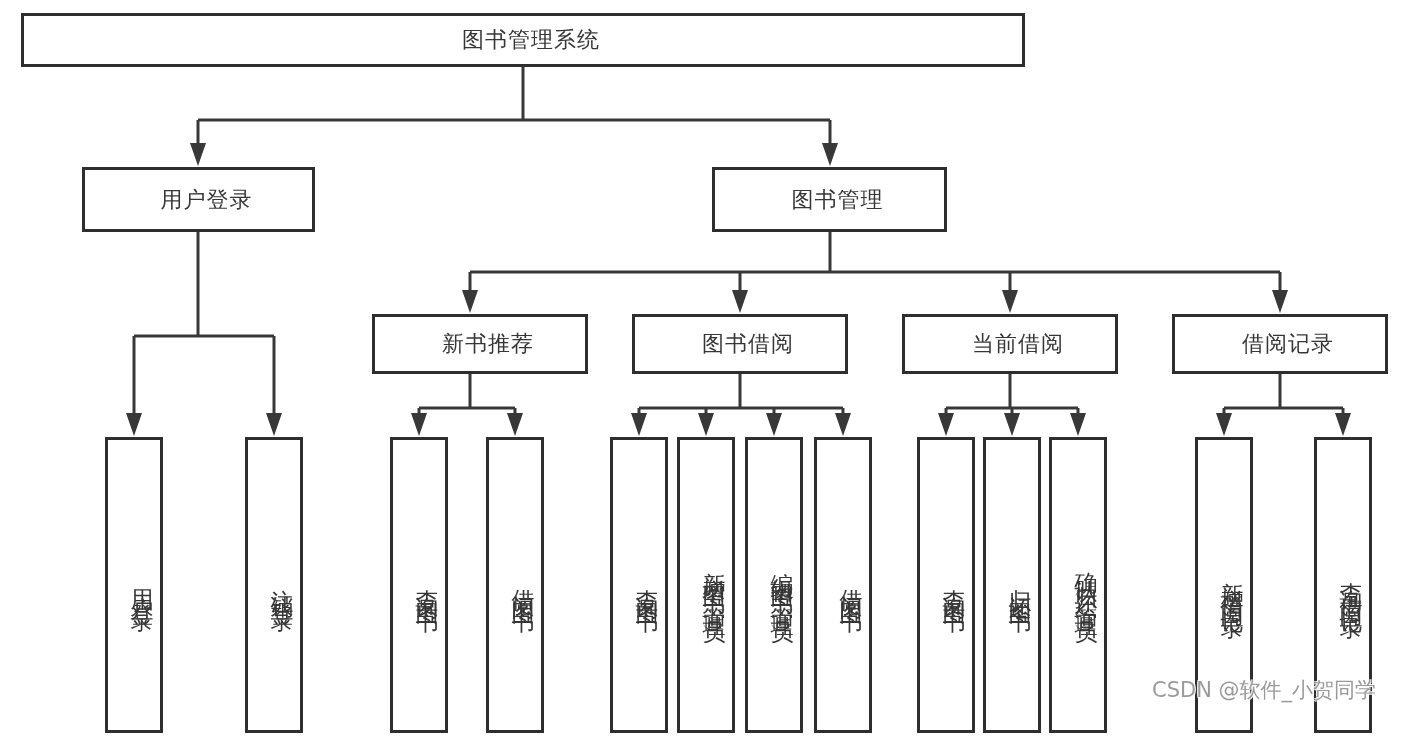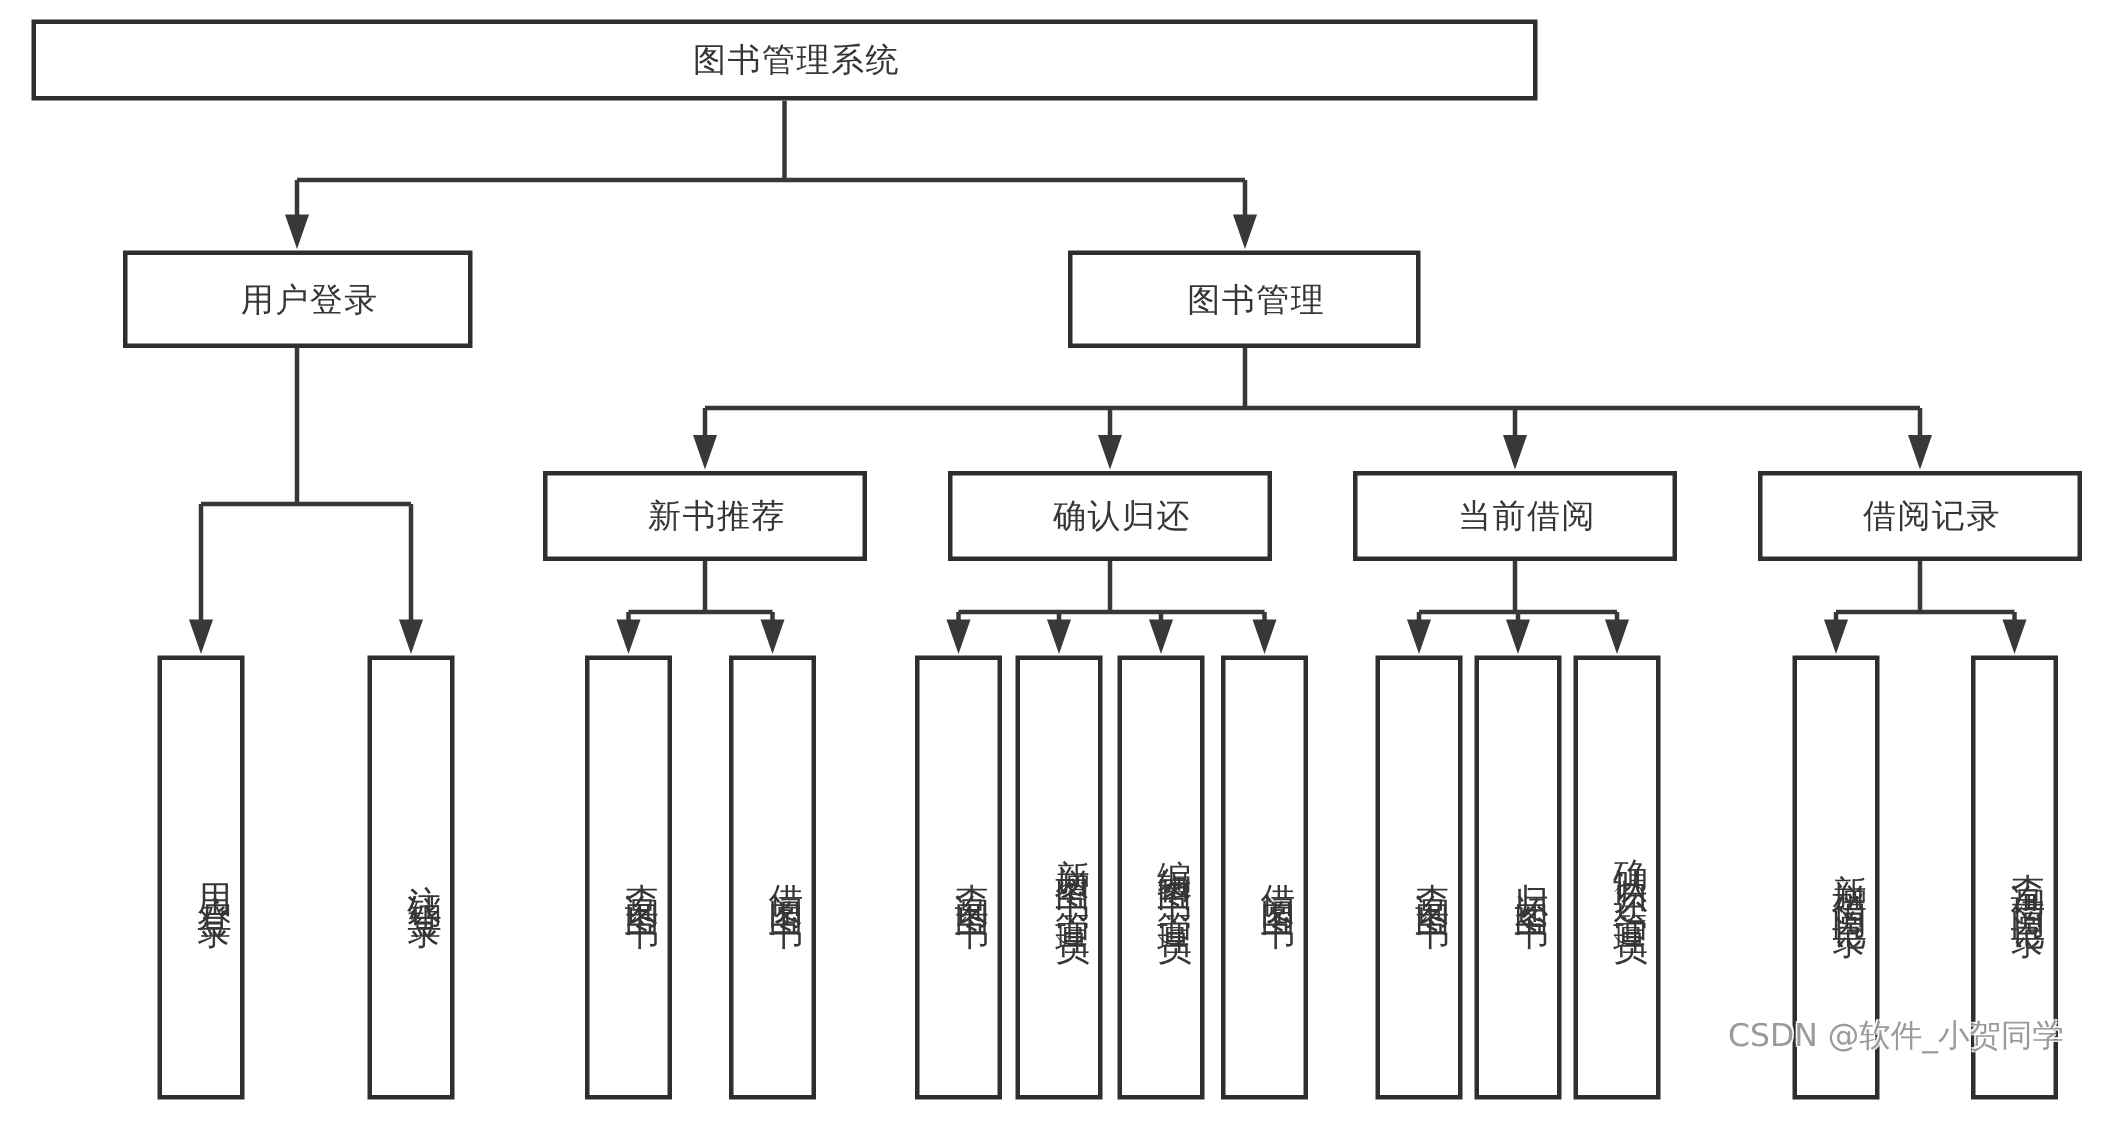--- a/index.html
+++ b/index.html
@@ -33,21 +33,21 @@
     font-size: 23px;
     letter-spacing: 7px;
     line-height: 1;
     white-space: nowrap;
   }
   
   .root-box   { left: 21px;  top: 13px;  width: 1004px; height: 54px; }
   .lvl2-login { left: 82px;  top: 167px; width: 233px;  height: 65px; }
   .lvl2-manage{ left: 712px; top: 167px; width: 235px;  height: 65px; align-items: center; }
   .lvl3       { top: 314px;  width: 216px; height: 60px; }
-  .s0 { left: 362px; }  .s1 { left: 632px; }  .s2 { left: 902px; }  .s3 { left: 1172px; }
+  .s0 { left: 372px; }  .s1 { left: 632px; }  .s2 { left: 902px; }  .s3 { left: 1172px; }
   .leaf { top: 437px; width: 58px; height: 296px; }
   .g1c0 { left: 105px; }  .g1c1 { left: 245px; }
   .g2c0 { left: 390px; }  .g2c1 { left: 486px; }
   .g3c0 { left: 610px; }  .g3c1 { left: 677px; }  .g3c2 { left: 745px; }  .g3c3 { left: 814px; }
   .g4c0 { left: 917px; }  .g4c1 { left: 983px; }  .g4c2 { left: 1049px; }
   .g5c0 { left: 1195px; } .g5c1 { left: 1314px; }
   .watermark {
     position: absolute;
     left: 1152px;
     top: 676px;
@@ -105,21 +105,21 @@
     <span class="h-label">用户登录</span>
   </div>
   <div class="box lvl2-manage">
     <span class="h-label">图书管理</span>
   </div>
 
   <div class="box lvl3 s0">
     <span class="h-label">新书推荐</span>
   </div>
   <div class="box lvl3 s1">
-    <span class="h-label">确认归还</span>
+    <span class="h-label">图书借阅</span>
   </div>
   <div class="box lvl3 s3">
     <span class="h-label">借阅记录</span>
   </div>
   <div class="box lvl3 s2">
     <span class="h-label">当前借阅</span>
   </div>
 
   <div class="box leaf v-box g1c0">
     <span>用户登录</span>

